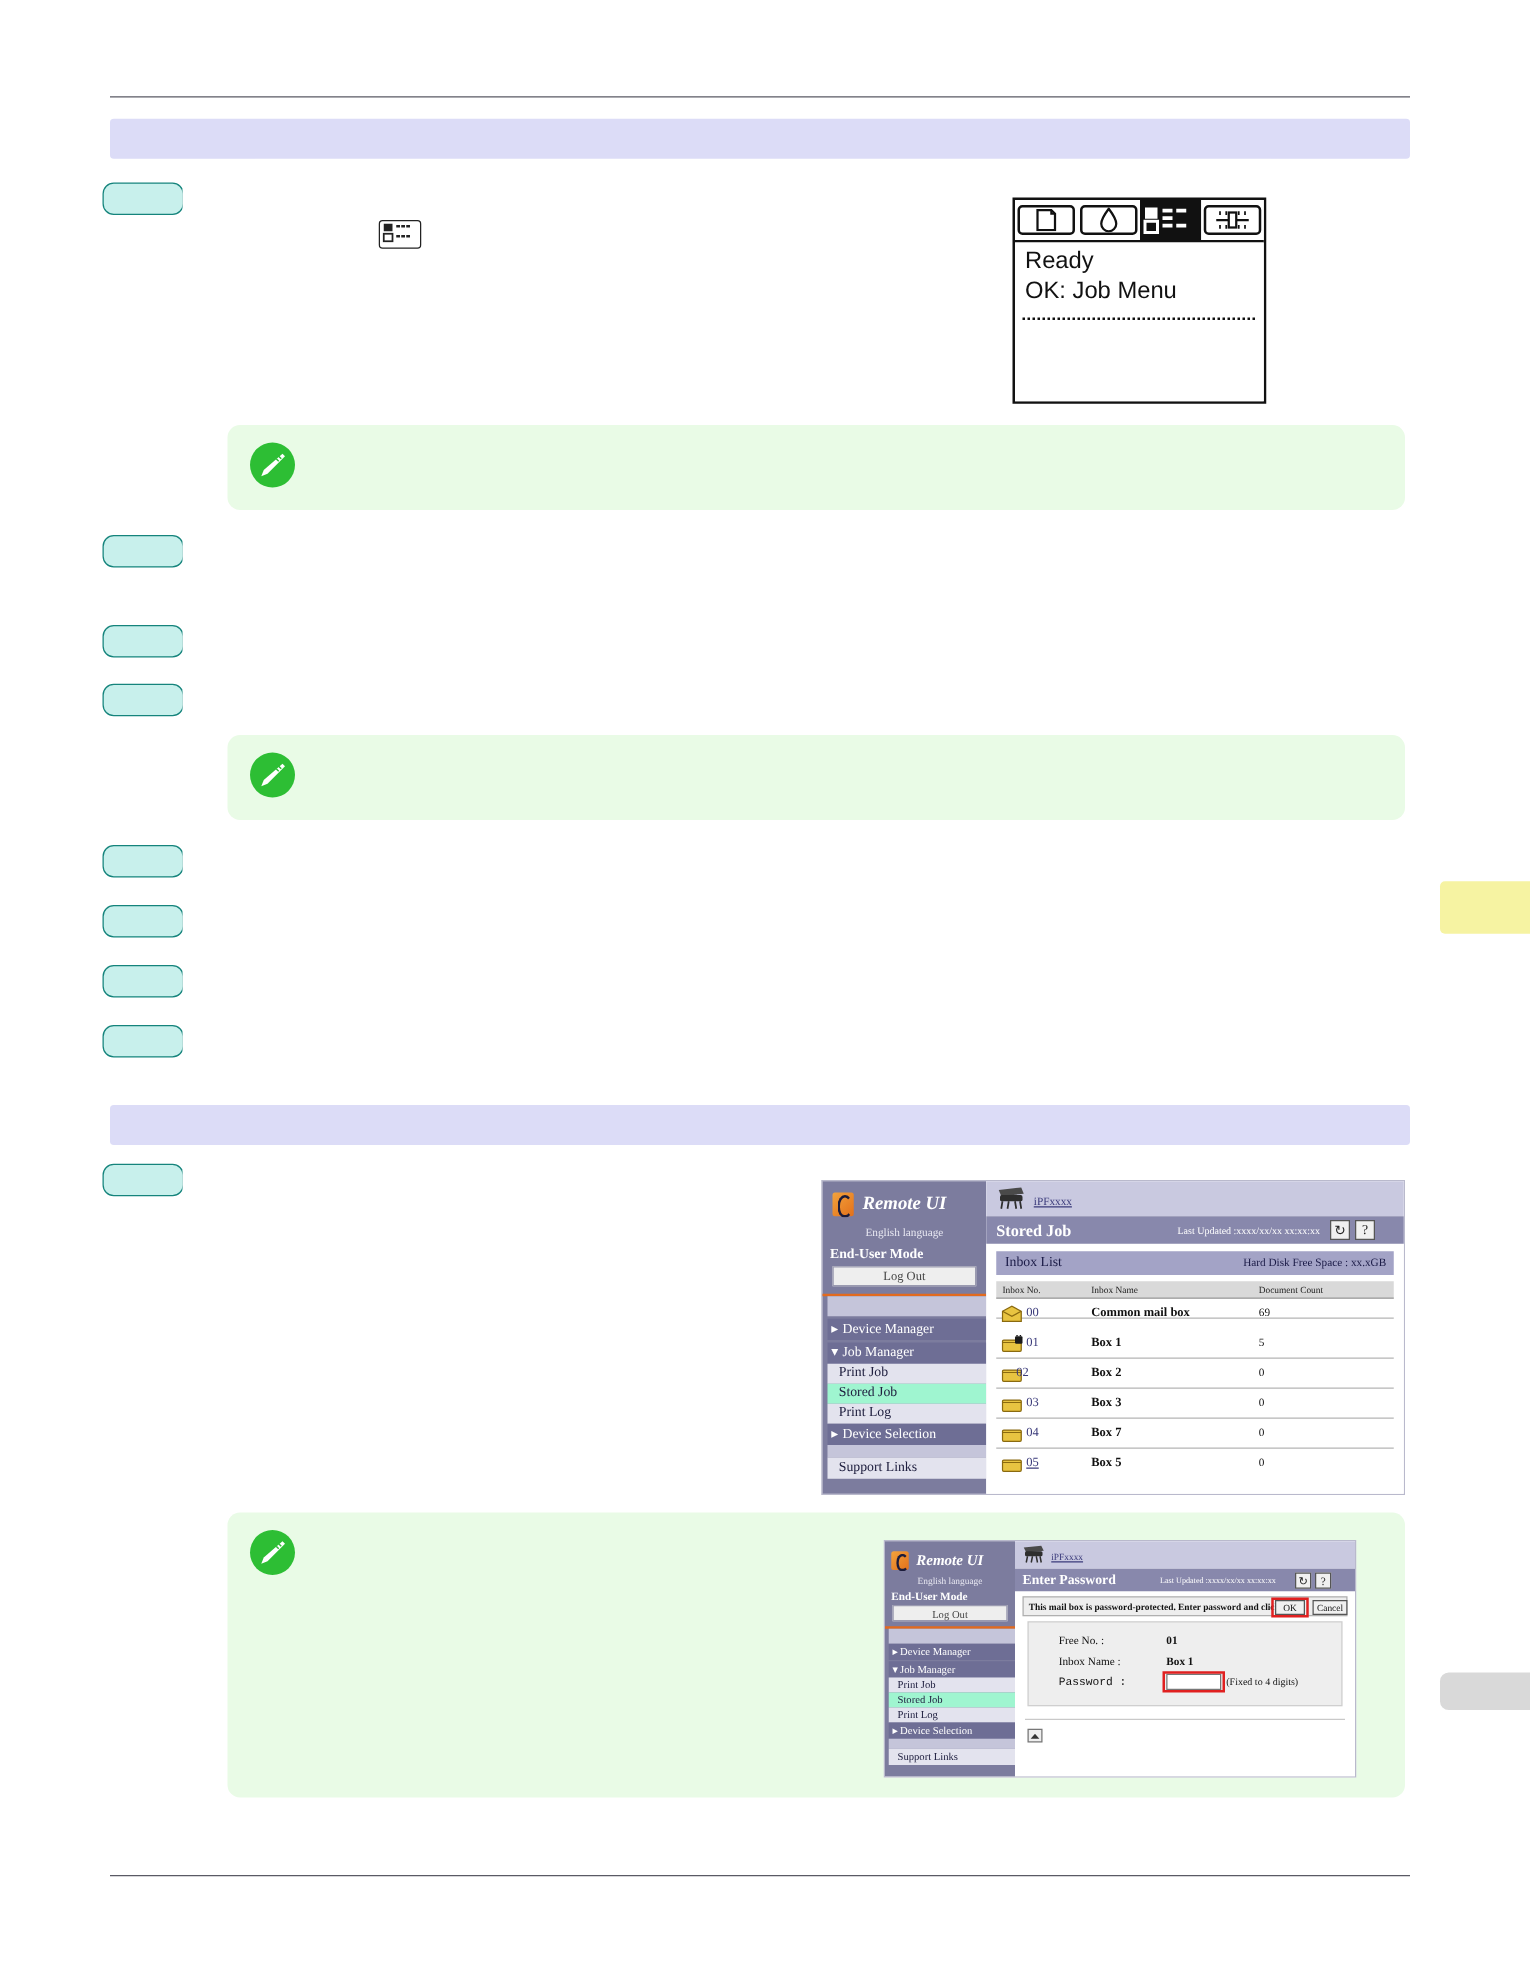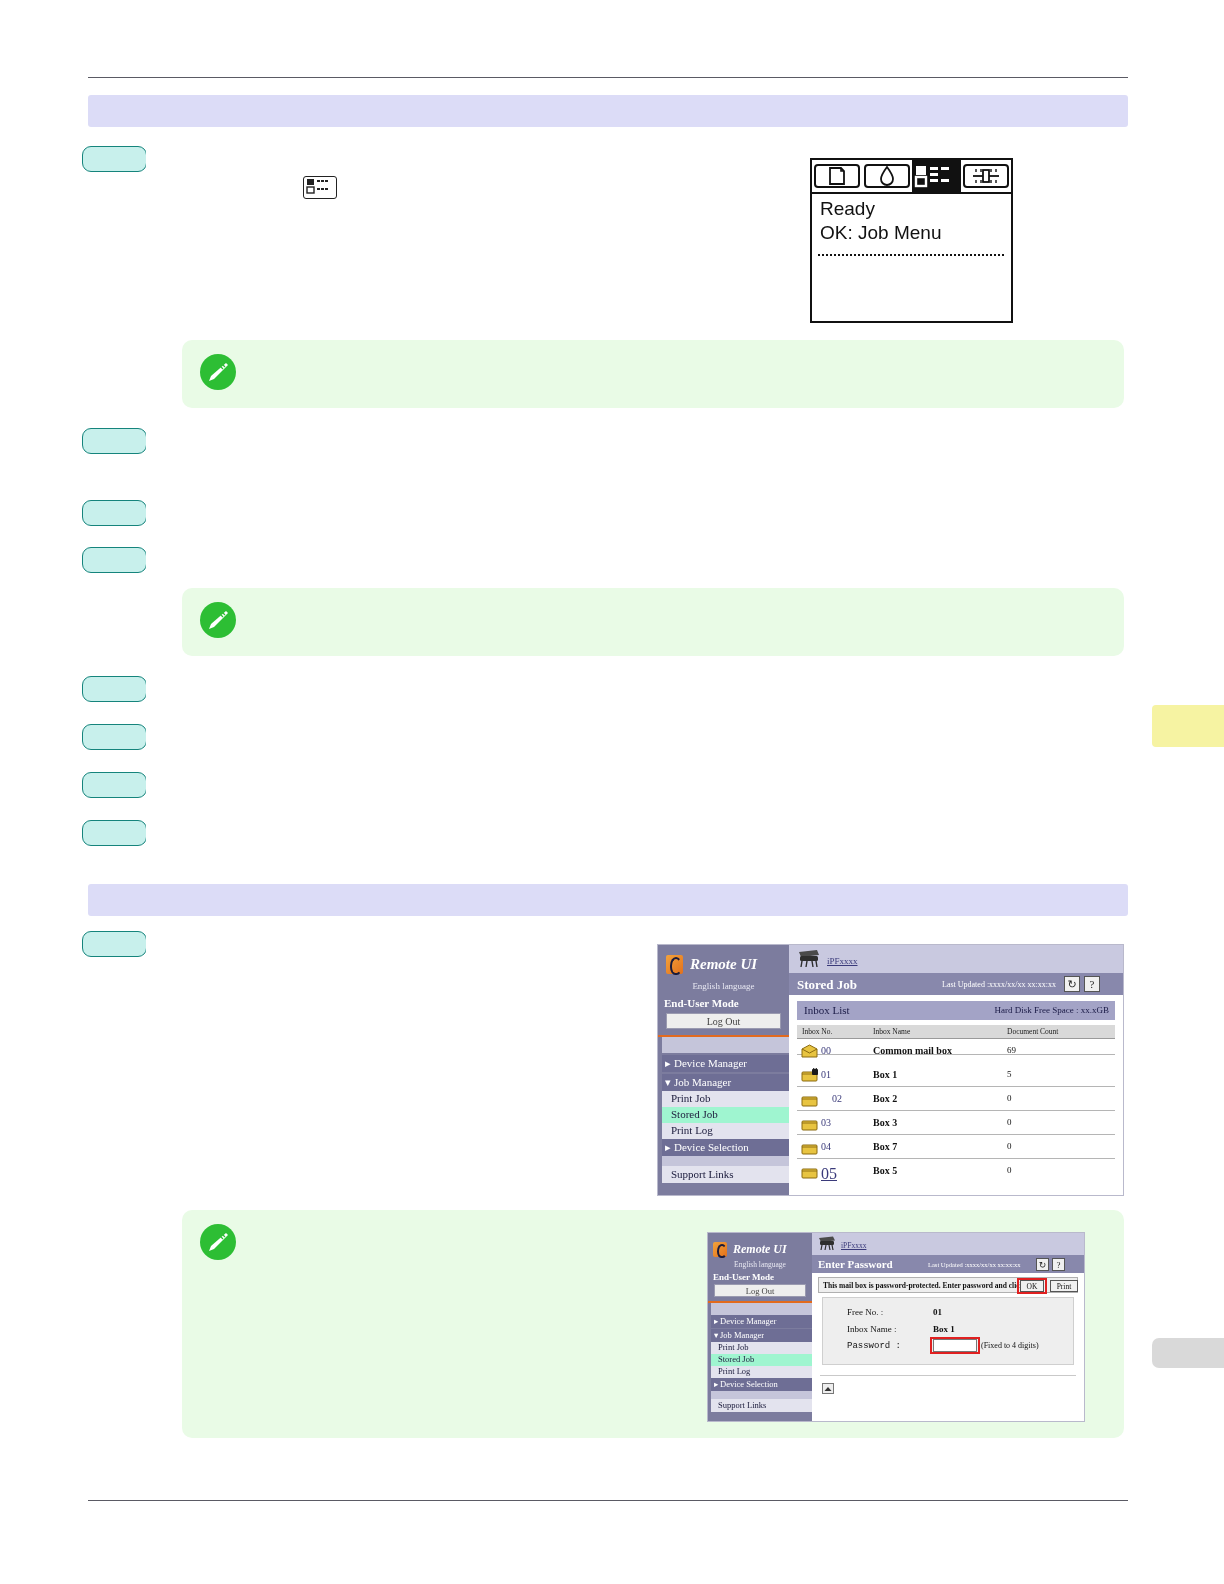--- a/index.html
+++ b/index.html
@@ -418,21 +418,21 @@
         <span class="rui-cnt" style="left:210px;top:6px;font-size:9px;">5</span>
       </div>
 
       <div class="rui-row" style="left:8px;top:142px;width:318px;height:24px;">
         <span class="rui-folder" style="left:4px;top:6px;">
           <svg width="17" height="13" viewBox="0 0 17 13">
               <rect x="1" y="3" width="15" height="9" rx="1" fill="#e8c441" stroke="#8a6a10" stroke-width="1"></rect>
               <path d="M1 5 H16" stroke="#8a6a10" stroke-width="0.9"></path>
             </svg>
         </span>
-        <span class="rui-no" style="left:35px;top:6px;font-size:10px;">02</span>
+        <span class="rui-no" style="left:16px;top:6px;font-size:10px;">02</span>
         <span class="rui-name" style="left:76px;top:6px;font-size:10px;">Box 2</span>
         <span class="rui-cnt" style="left:210px;top:6px;font-size:9px;">0</span>
       </div>
 
       <div class="rui-row" style="left:8px;top:166px;width:318px;height:24px;">
         <span class="rui-folder" style="left:4px;top:6px;">
           <svg width="17" height="13" viewBox="0 0 17 13">
               <rect x="1" y="3" width="15" height="9" rx="1" fill="#e8c441" stroke="#8a6a10" stroke-width="1"></rect>
               <path d="M1 5 H16" stroke="#8a6a10" stroke-width="0.9"></path>
             </svg>
@@ -454,21 +454,21 @@
         <span class="rui-cnt" style="left:210px;top:6px;font-size:9px;">0</span>
       </div>
 
       <div class="rui-row" style="left:8px;top:214px;width:318px;height:24px;border-bottom:none;">
         <span class="rui-folder" style="left:4px;top:6px;">
           <svg width="17" height="13" viewBox="0 0 17 13">
               <rect x="1" y="3" width="15" height="9" rx="1" fill="#e8c441" stroke="#8a6a10" stroke-width="1"></rect>
               <path d="M1 5 H16" stroke="#8a6a10" stroke-width="0.9"></path>
             </svg>
         </span>
-        <span class="rui-no" style="left:24px;top:6px;font-size:16px;text-decoration:underline;">05</span>
+        <span class="rui-no" style="left:24px;top:6px;font-size:10px;text-decoration:underline;">05</span>
         <span class="rui-name" style="left:76px;top:6px;font-size:10px;">Box 5</span>
         <span class="rui-cnt" style="left:210px;top:6px;font-size:9px;">0</span>
       </div>
     </div>
   </div>
 
   <div class="rui" style="left:707px;top:1232px;width:378px;height:190px;">
 
     <div class="rui-side" style="width:104px;height:188px;">
       <div style="position:absolute;left:5px;top:6px;">
@@ -524,21 +524,21 @@
         <span class="rui-title" style="left:6px;top:3px;font-size:11px;">Enter Password</span>
         <span class="rui-updated" style="left:116px;top:6px;font-size:6.5px;">Last Updated :xxxx/xx/xx xx:xx:xx</span>
         <span class="rui-btn-sq" style="left:224px;top:3px;width:13px;height:13px;font-size:9px;">↻</span>
         <span class="rui-btn-sq" style="left:240px;top:3px;width:13px;height:13px;font-size:9px;">?</span>
       </div>
 
       <div class="pw-msgbar" style="left:6px;top:44px;width:260px;height:16px;">
         <span class="pw-msg" style="left:4px;top:3px;font-size:7.5px;">This mail box is password-protected. Enter password and click OK.</span>
         <span class="pw-ok" style="left:201px;top:2px;width:24px;height:12px;font-size:7.5px;">OK</span>
         <span class="pw-ok-hl" style="left:198px;top:0px;width:30px;height:16px;"></span>
-        <span class="pw-cancel" style="left:231px;top:2px;width:28px;height:12px;font-size:7.5px;">Print</span>
+        <span class="pw-cancel" style="left:231px;top:2px;width:28px;height:12px;font-size:7.5px;">Cancel</span>
       </div>
 
       <div class="pw-panel" style="left:10px;top:64px;width:252px;height:68px;">
         <span class="pw-lbl" style="left:24px;top:9px;font-size:9px;">Free No. :</span>
         <span class="pw-val" style="left:110px;top:9px;font-size:9px;">01</span>
         <span class="pw-lbl" style="left:24px;top:26px;font-size:9px;">Inbox Name :</span>
         <span class="pw-val" style="left:110px;top:26px;font-size:9px;">Box 1</span>
         <span class="pw-lbl" style="left:24px;top:43px;font-size:9px;font-family:Liberation Mono, monospace;">Password :</span>
         <span class="pw-input" style="left:110px;top:41px;width:44px;height:13px;"></span>
         <span class="pw-input-hl" style="left:107px;top:39px;width:50px;height:17px;"></span>

